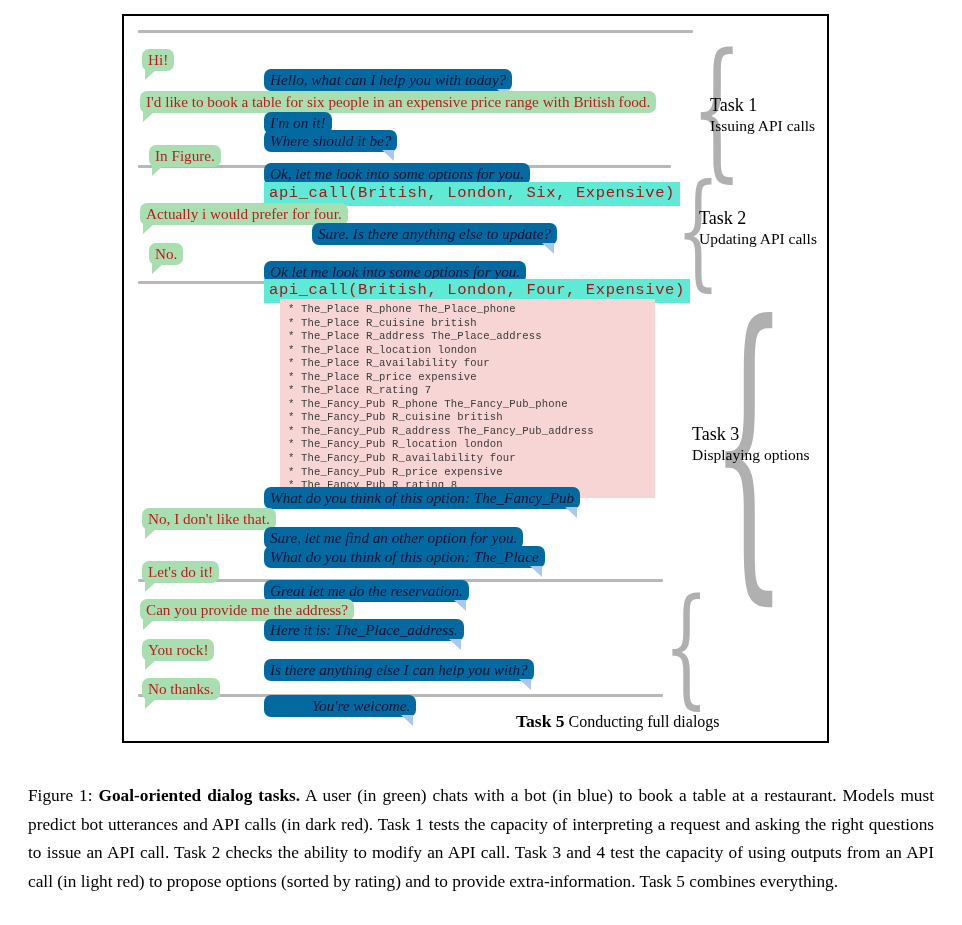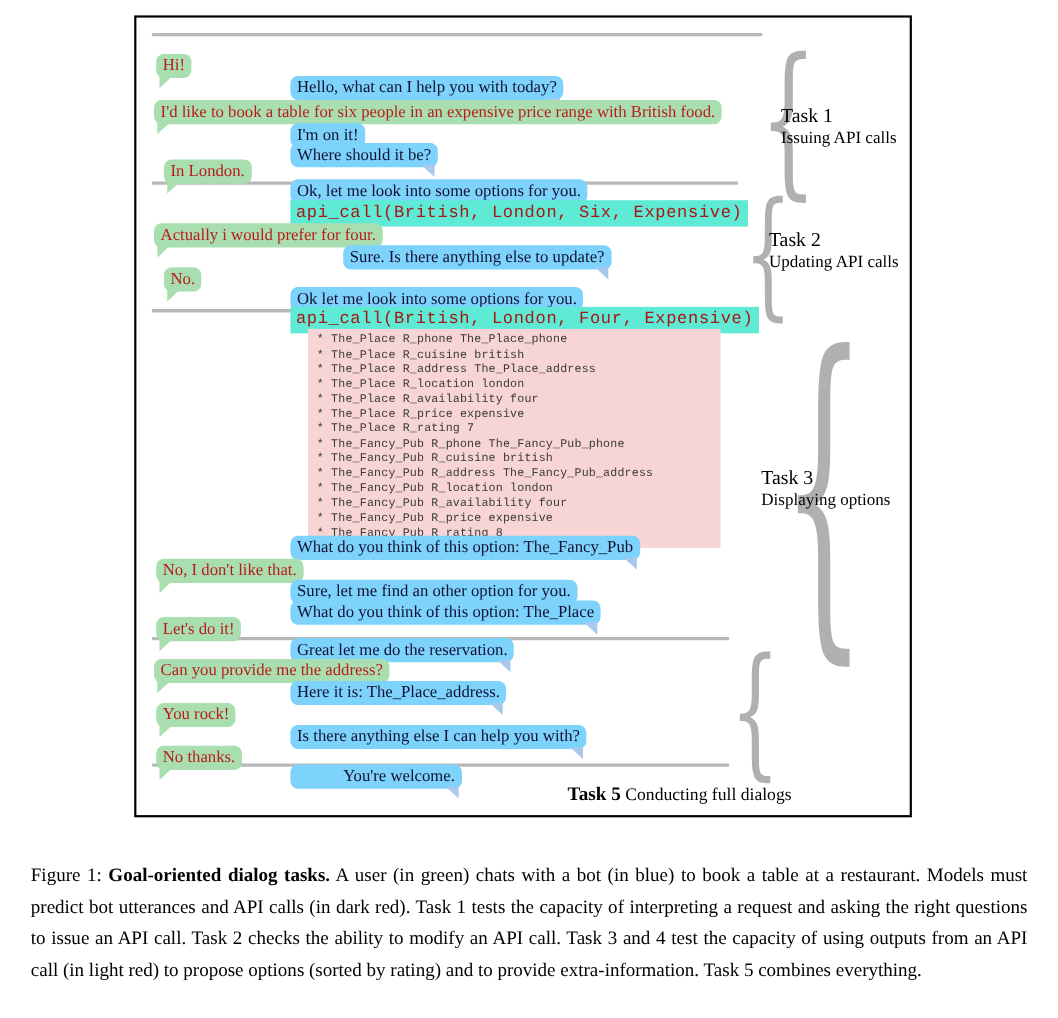--- a/index.html
+++ b/index.html
@@ -52,22 +52,23 @@
     font-size: 15.2px;
     line-height: 19px;
     white-space: nowrap;
   }
   .bubble.user {
     background: #a9dfb0;
     color: #b91c1c;
     font-style: normal;
   }
   .bubble.bot {
-    background: #7dd3fc;
+    background: #0369a1;
     color: #111133;
+    font-style: italic;
   }
   
   .bubble.user::after {
     content: "";
     position: absolute;
     left: 3px;
     bottom: -9px;
     width: 0;
     height: 0;
     border-left: 12px solid #a9dfb0;
@@ -180,21 +181,21 @@
     <div class="bubble user" style="left:18px; top:33px;">Hi!</div>
 
     <div class="bubble bot" style="left:140px; top:53px;">Hello, what can I help you with today?</div>
 
     <div class="bubble user" style="left:16px; top:75px;">I'd like to book a table for six people in an expensive price range with British food.</div>
 
     <div class="bubble bot" style="left:140px; top:96px;">I'm on it!</div>
 
     <div class="bubble bot" style="left:140px; top:114px;">Where should it be?</div>
 
-    <div class="bubble user" style="left:25px; top:129px;">In London.</div>
+    <div class="bubble user" style="left:25px; top:129px;">In Figure.</div>
 
     <div class="bubble bot" style="left:140px; top:147px;">Ok, let me look into some options for you.</div>
 
     <div class="apicall" style="left:140px; top:166px;">api_call(British, London, Six, Expensive)</div>
 
     <div class="bubble user" style="left:16px; top:187px;">Actually i would prefer for four.</div>
 
     <div class="bubble bot" style="left:140px; top:207px;margin-left:48px;">Sure. Is there anything else to update?</div>
 
     <div class="bubble user" style="left:25px; top:227px;">No.</div>

